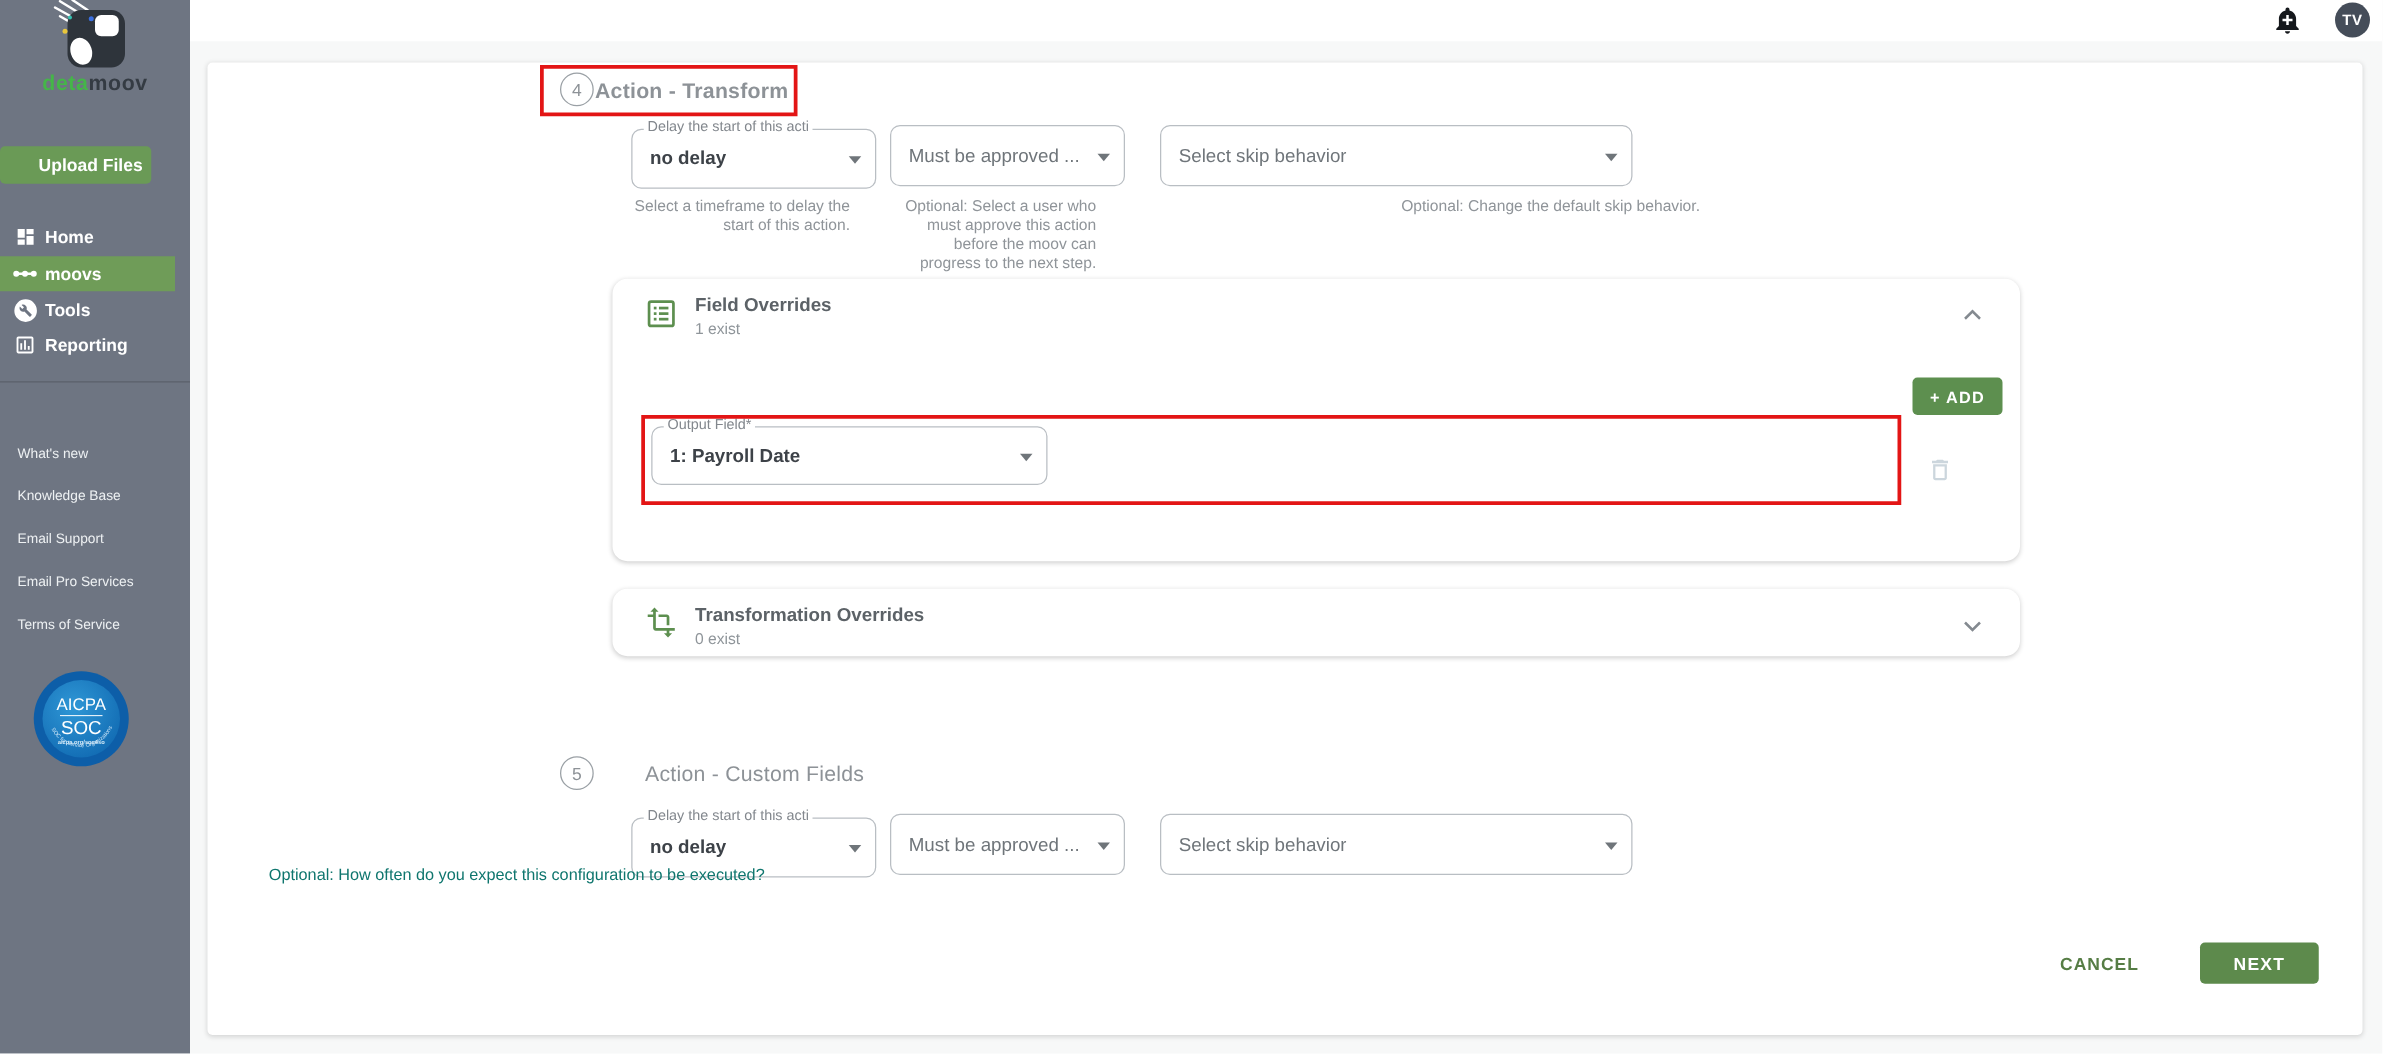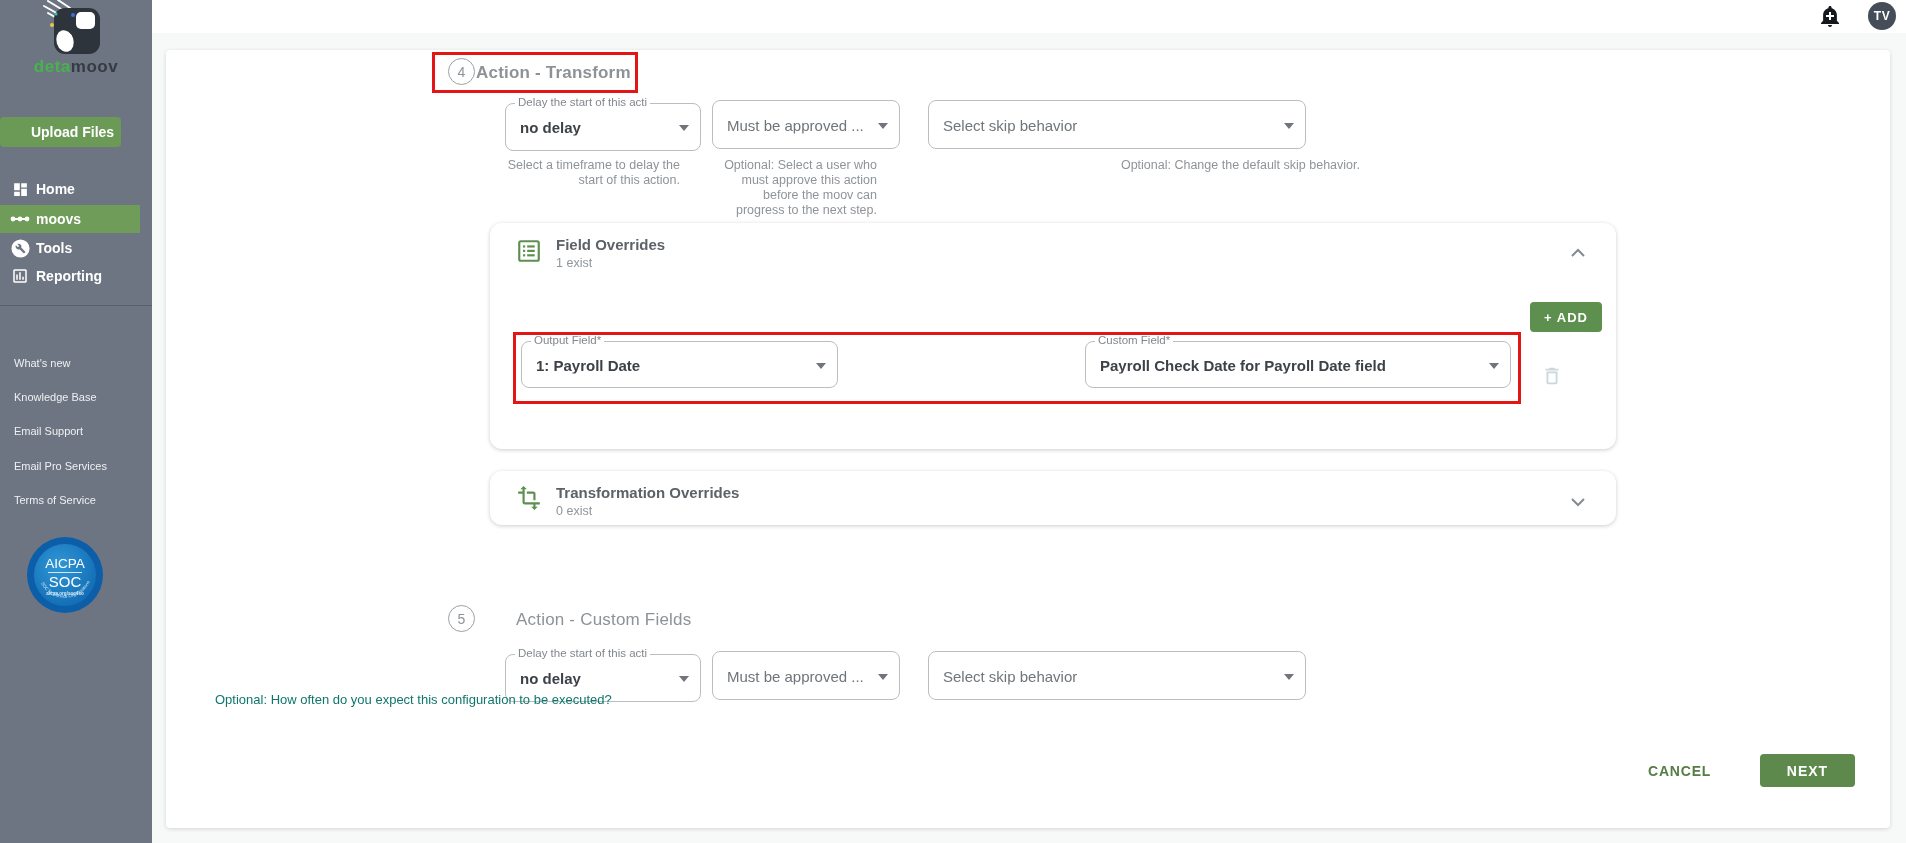--- a/index.html
+++ b/index.html
@@ -227,25 +227,20 @@
 
   <button class="add-btn">+ ADD</button>
 
   <div class="annotation" style="left:513px; top:332px; width:1008px; height:72px;"></div>
 
   <div class="sel" style="left:521px; top:341px; width:317px; height:47px;">
     <span class="lbl">Output Field*</span>
     <span class="val">1: Payroll Date</span>
     <span class="arr"></span>
   </div>
-  <div class="sel" style="left:1085px; top:341px; width:426px; height:47px;">
-    <span class="lbl">Custom Field*</span>
-    <span class="val">Payroll Check Date for Payroll Date field</span>
-    <span class="arr"></span>
-  </div>
 
   <span class="trash">
     <svg width="22" height="24" viewBox="0 0 24 24">
         <path fill="#ccd6dd" d="M6 19c0 1.1.9 2 2 2h8c1.1 0 2-.9 2-2V7H6v12zM8 9h8v10H8V9zm7.5-5-1-1h-5l-1 1H5v2h14V4h-3.5z"></path>
       </svg>
   </span>
 
   <div class="exp-card" style="top:471px; height:54px;">
     <span class="exp-icon" style="top:14px;">
       <svg width="26" height="26" viewBox="0 0 24 24">

